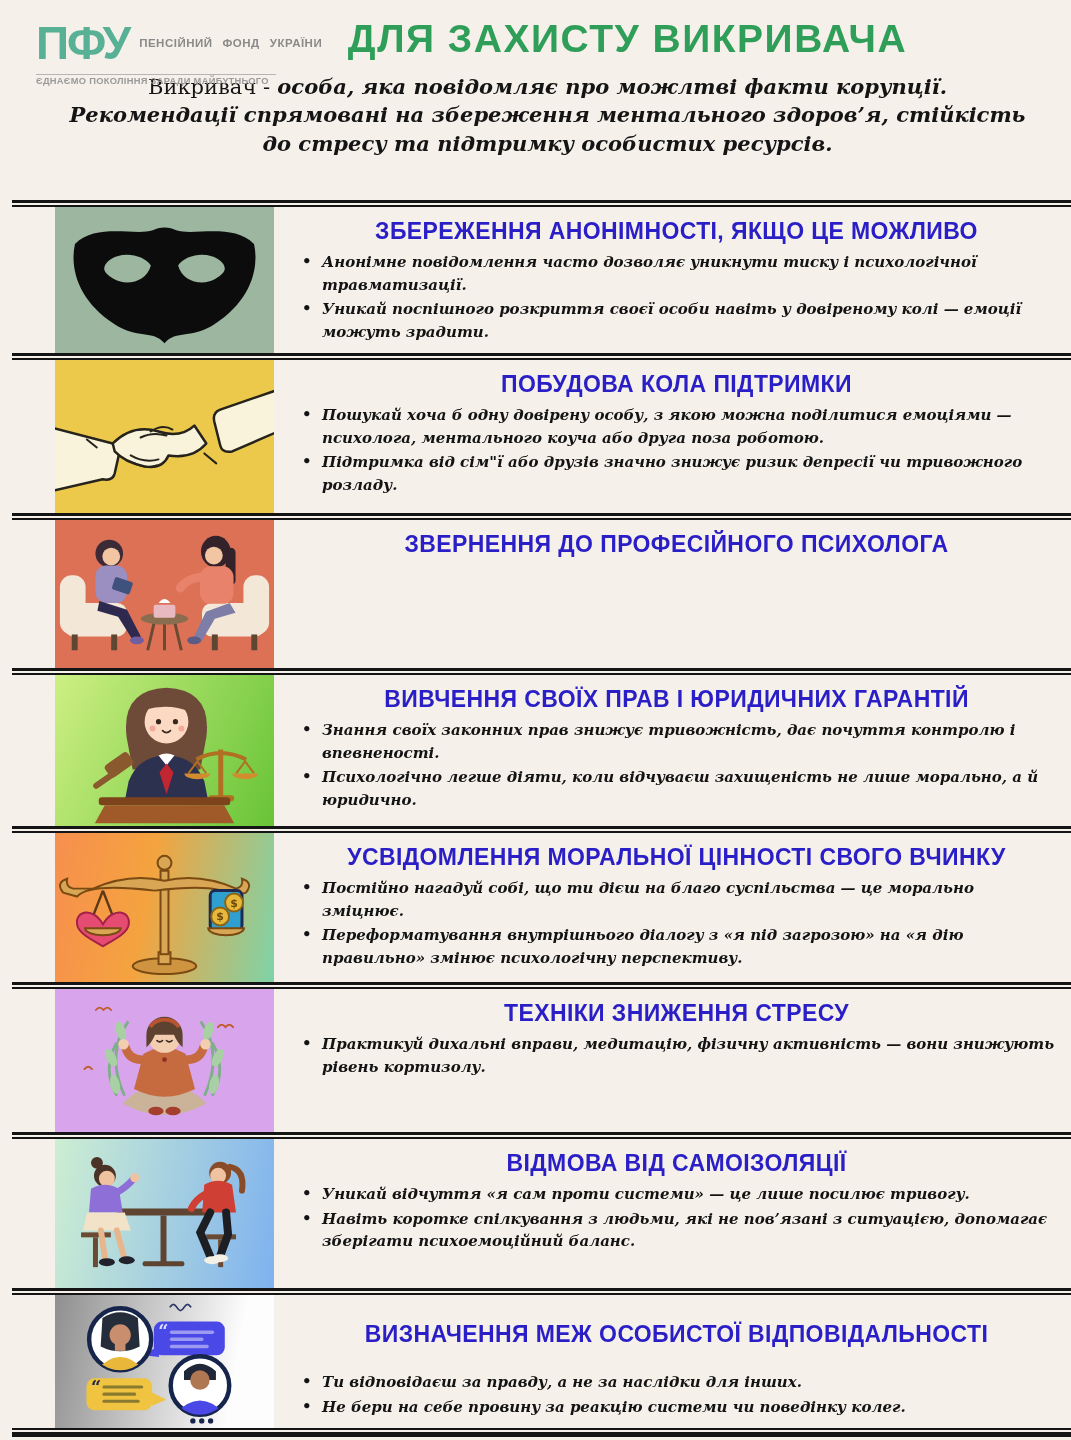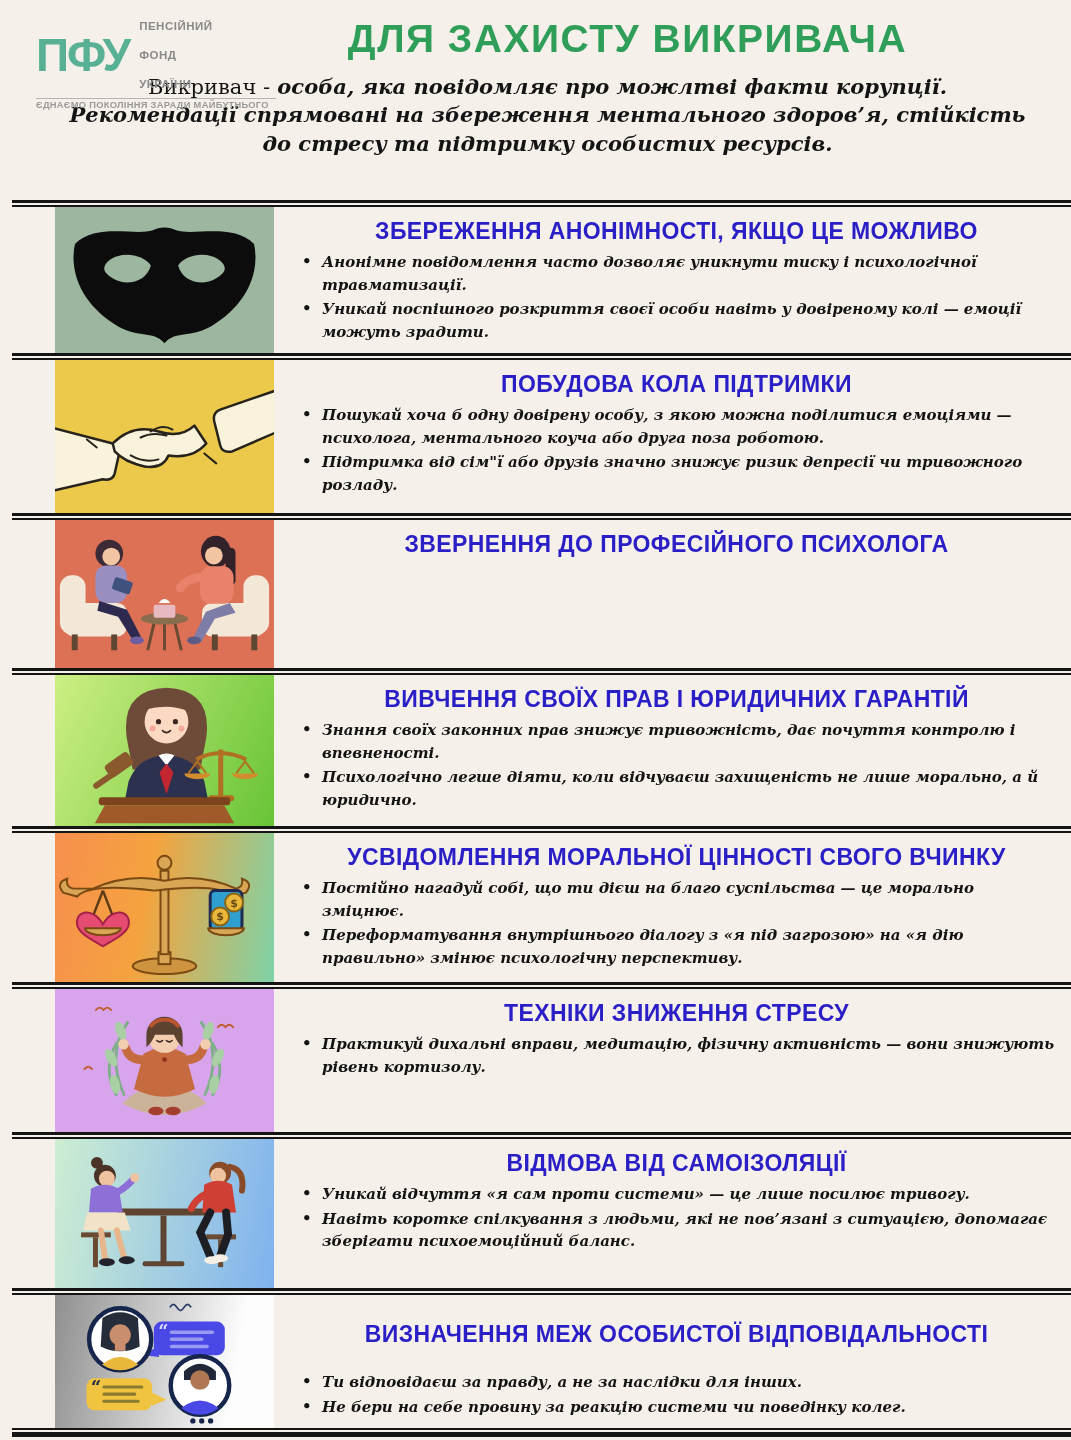--- a/index.html
+++ b/index.html
@@ -12,21 +12,21 @@
   .page{width:1071px;height:1440px;display:flex;flex-direction:column;margin-left:12px;}
 
   
   .hdr{height:200px;position:relative;flex:none;}
   .logo{position:absolute;left:24px;top:20px;width:240px;}
   .logo-top{display:flex;align-items:center;gap:10px;}
   .logo-abbr{
     font-size:46px;font-weight:800;color:var(--logo-green,#58b194);
     letter-spacing:-2px;line-height:1;
   }
-  .logo-name{display:flex;flex-direction:column;gap:17px;}
+  .logo-name{display:flex;flex-direction:row;gap:10px;}
   .logo-name span{font-size:11.5px;font-weight:700;color:#8a8a8a;letter-spacing:.5px;}
   .logo-tagline{
     margin-top:8px;padding-top:1px;border-top:1px solid #b5b5b5;
     font-size:9.3px;font-weight:700;color:#9a9a9a;letter-spacing:.3px;white-space:nowrap;
   }
   .poster-title{
     text-align:center;margin:16px 40px 0 200px;
     color:var(--brand-green,#2f9e58);
     font-size:39px;font-weight:800;line-height:1.17;letter-spacing:1.5px;
   }

